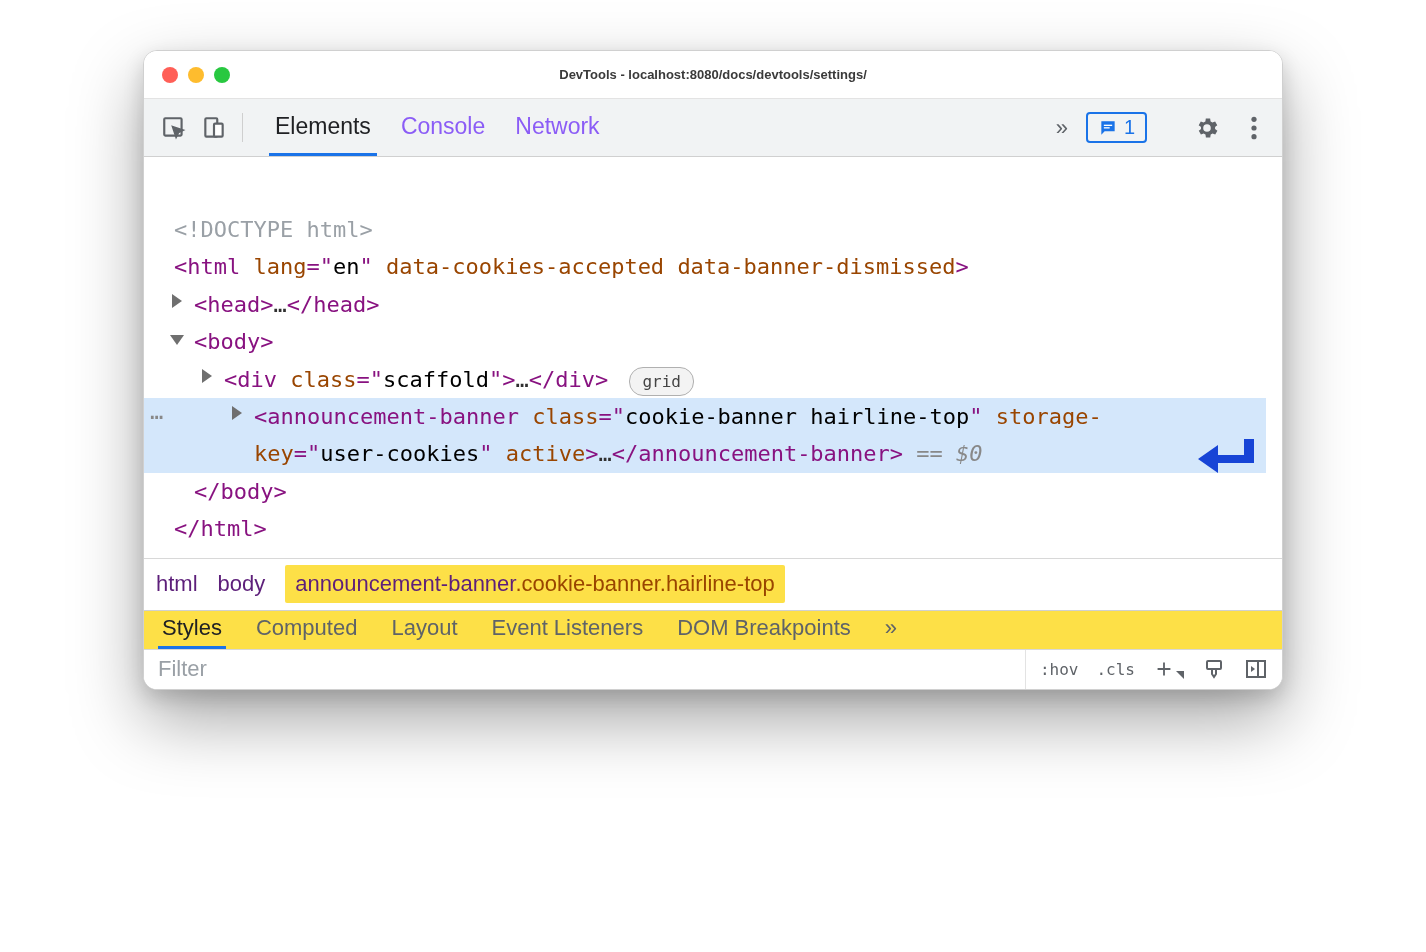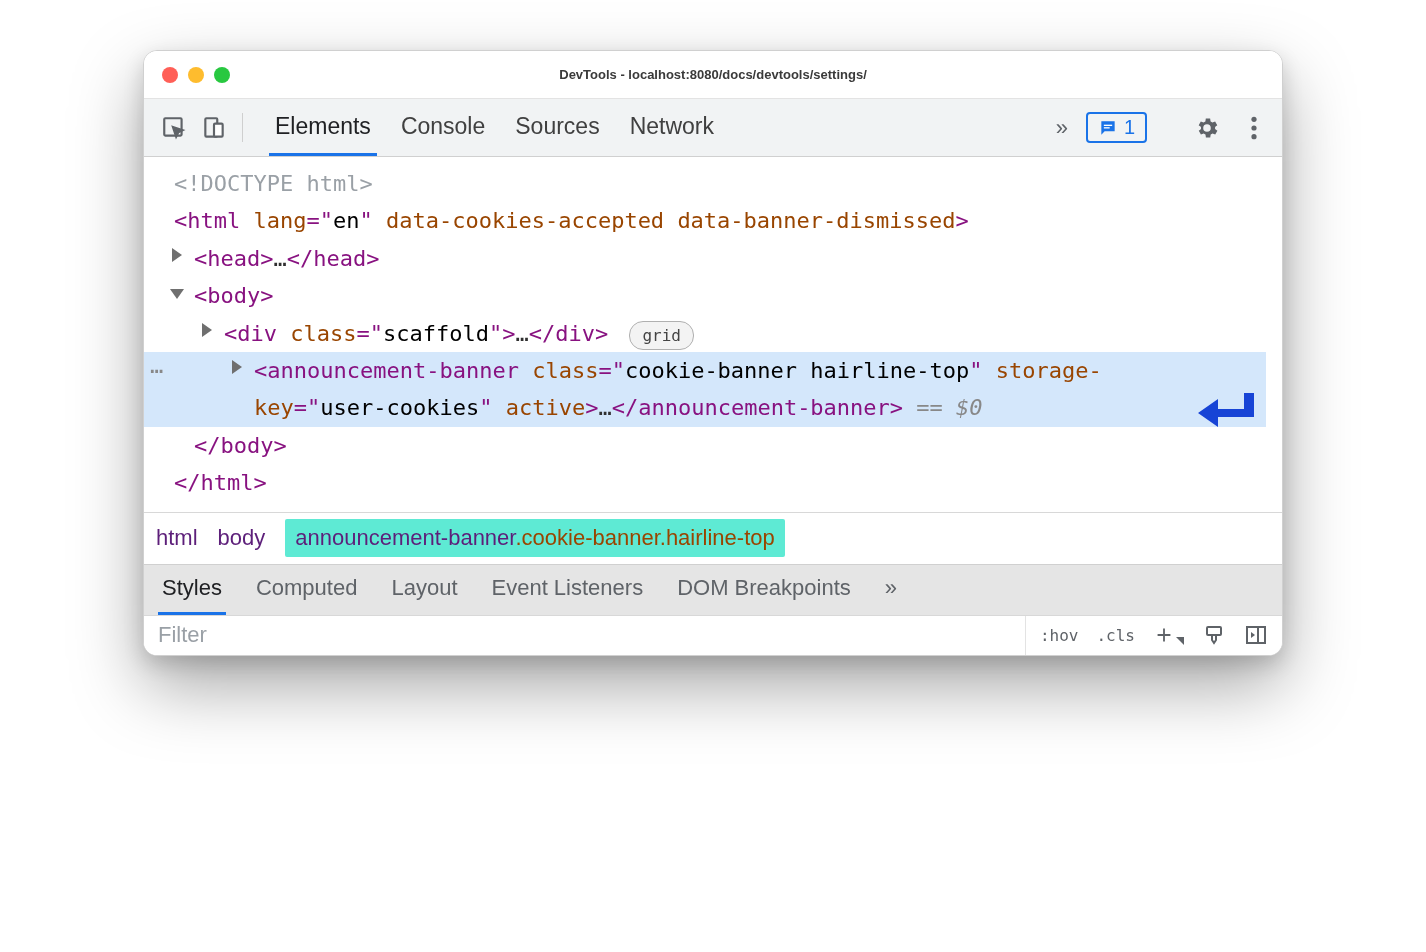--- a/index.html
+++ b/index.html
@@ -57,21 +57,21 @@
   }
   .tb-iconbtn {
     display: flex; align-items: center; justify-content: center;
     width: 40px; color: #555;
   }
   .tb-sep { width:1px; background:#cfcfcf; margin: 14px 8px; }
   .tabs { display: flex; align-items: stretch; gap: 18px; padding-left: 18px; }
   .tab {
     display: flex; align-items: center;
     font-size: 23px;
-    color: #404040;
+    color: #8b5cf6;
     padding: 0 6px;
     border-bottom: 3px solid transparent;
     cursor: pointer;
   }
   .tab.active { color: #202124; border-bottom-color: #1a73e8; font-weight: 500; }
   .tb-spacer { flex: 1; }
   .tb-right { display: flex; align-items: center; gap: 10px; padding-right: 6px; }
   .chev { font-size: 22px; color: #5f6368; padding: 0 8px; }
   .issue-badge {
     display: flex; align-items: center; gap: 6px;
@@ -80,20 +80,21 @@
   }
   .gear, .kebab { font-size: 24px; color: #5f6368; padding: 0 10px; }
   
   .dom-panel {
     font-family: Menlo, Consolas, monospace;
     font-size: 22px;
     line-height: 1.7;
     padding: 8px 16px 10px 0;
     background: #fff;
     position: relative;
+    margin-top: 46px;
   }
   .line { white-space: nowrap; padding-left: 30px; position: relative; }
   .ind1 { padding-left: 50px; }
   .ind2 { padding-left: 80px; }
   .ind3w { padding-left: 110px; padding-right: 40px; white-space: normal; }
   .sel-line {
     background: #d4e7fb;
   }
   .sel-wrap { position: relative; }
   .twisty {
@@ -128,26 +129,26 @@
     position:absolute; right: 10px; color:#1744d6;
   }
   .arrow-svg { width: 60px; height: 46px; }
   
   .breadcrumb {
     display:flex; align-items:center; height: 52px;
     background:#fff; border-top:1px solid #d8d8d8;
     font-size: 22px; padding: 0 12px; gap: 20px;
   }
   .crumb { color:#5d1f7a; }
-  .crumb.sel { background:#5eead4; padding: 6px 10px; border-radius: 2px; }
+  .crumb.sel { background:#fde047; padding: 6px 10px; border-radius: 2px; }
   .crumb.sel .classes { color:#994500; }
   
   .styles-tabs {
-    display:flex; align-items:stretch; height:51px; border-top:1px solid #d0d0d0;
-    background:#e5e5e5; font-size: 22px; color:#5f6368; gap: 26px; padding: 0 14px;
+    display:flex; align-items:stretch; height:39px; border-top:1px solid #d0d0d0;
+    background:#fde047; font-size: 22px; color:#5f6368; gap: 26px; padding: 0 14px;
   }
   .stab { display:flex; align-items:center; border-bottom:3px solid transparent; padding:0 4px; cursor:pointer; }
   .stab.active { color:#202124; font-weight:500; border-bottom-color:#1a73e8; }
   
   .filter-row {
     display:flex; align-items:center; height:40px; border-top:1px solid #d8d8d8;
     background:#fff;
   }
   .filter-input {
     flex:1; height:100%; border:none; outline:none;
@@ -186,21 +187,20 @@
     <div class="tb-iconbtn">
       <svg width="26" height="26" viewBox="0 0 24 24" fill="none" stroke="#5f6368" stroke-width="2">
         <rect x="4" y="3" width="11" height="17" rx="1"></rect>
         <rect x="12" y="8" width="8" height="12" rx="1" fill="#fff"></rect>
       </svg>
     </div>
     <div class="tb-sep"></div>
     <div class="tabs">
       <div class="tab active">Elements</div>
       <div class="tab">Console</div>
-      <div class="tab">Sources</div>
       <div class="tab">Network</div>
     </div>
     <div class="tb-spacer"></div>
     <div class="tb-right">
       <div class="chev">»</div>
       <div class="issue-badge">
         <svg width="20" height="20" viewBox="0 0 24 24" fill="#1a73e8">
           <path d="M4 4h16v12H8l-4 4z"></path>
           <rect x="7" y="8" width="10" height="1.6" fill="#fff"></rect>
           <rect x="7" y="11" width="7" height="1.6" fill="#fff"></rect>

